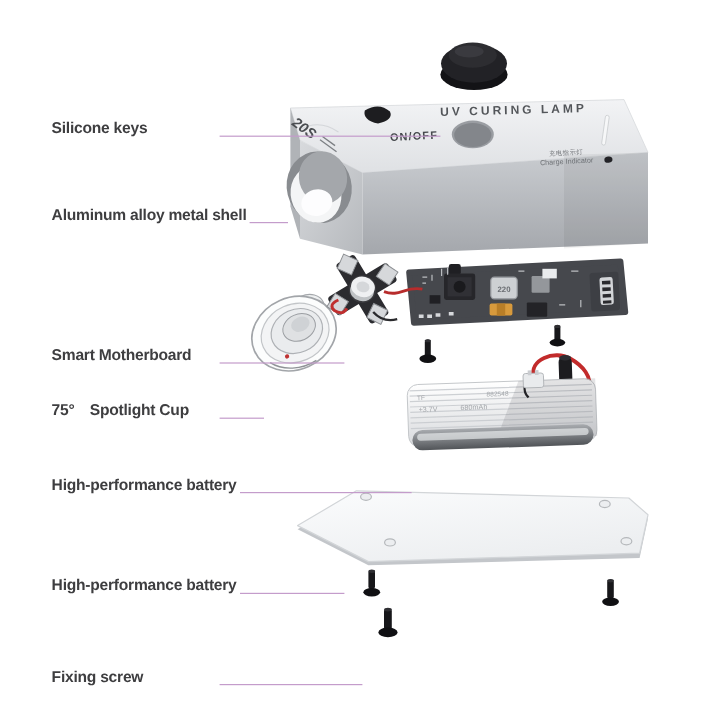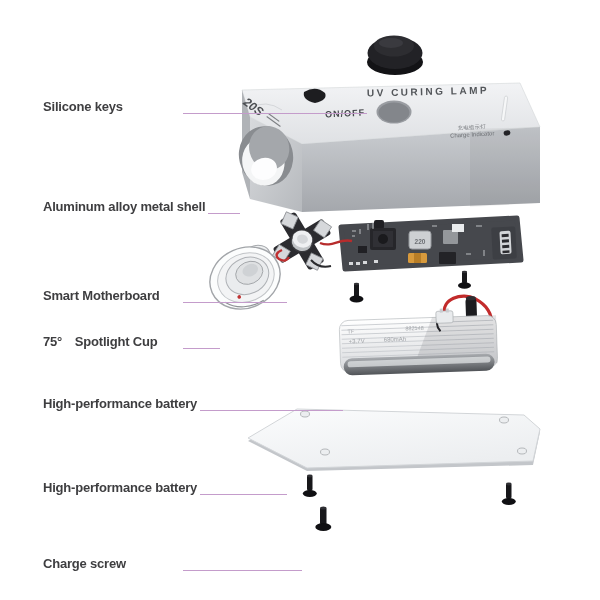--- a/index.html
+++ b/index.html
@@ -211,38 +211,38 @@
       <rect x="320" y="507" width="6.5" height="18" rx="2.5" fill="#17171a"></rect>
       <ellipse cx="323.3" cy="508" rx="3.2" ry="1.6" fill="#2f2f33"></ellipse>
       <ellipse cx="323.3" cy="527" rx="8" ry="4" fill="#101013"></ellipse>
     </g>
   </svg>
 
   <div class="label-row" style="top:52px;width:324px">
     <span class="label-text">Silicone keys</span>
     <div class="leader-line"></div>
   </div>
-  <div class="label-row" style="top:152px;width:197px">
+  <div class="label-row" style="top:124px;width:197px">
     <span class="label-text">Aluminum alloy metal shell</span>
     <div class="leader-line"></div>
   </div>
   <div class="label-row" style="top:241px;width:244px">
     <span class="label-text">Smart Motherboard</span>
     <div class="leader-line"></div>
   </div>
   <div class="label-row" style="top:287px;width:177px">
     <span class="label-text">75° Spotlight Cup</span>
     <div class="leader-line"></div>
   </div>
   <div class="label-row" style="top:349px;width:300px">
     <span class="label-text">High-performance battery</span>
     <div class="leader-line"></div>
   </div>
   <div class="label-row" style="top:433px;width:244px">
     <span class="label-text">High-performance battery</span>
     <div class="leader-line"></div>
   </div>
   <div class="label-row" style="top:509px;width:259px">
-    <span class="label-text">Charge screw</span>
+    <span class="label-text">Fixing screw</span>
     <div class="leader-line"></div>
   </div>
 
 </div>
 
 </body></html>

